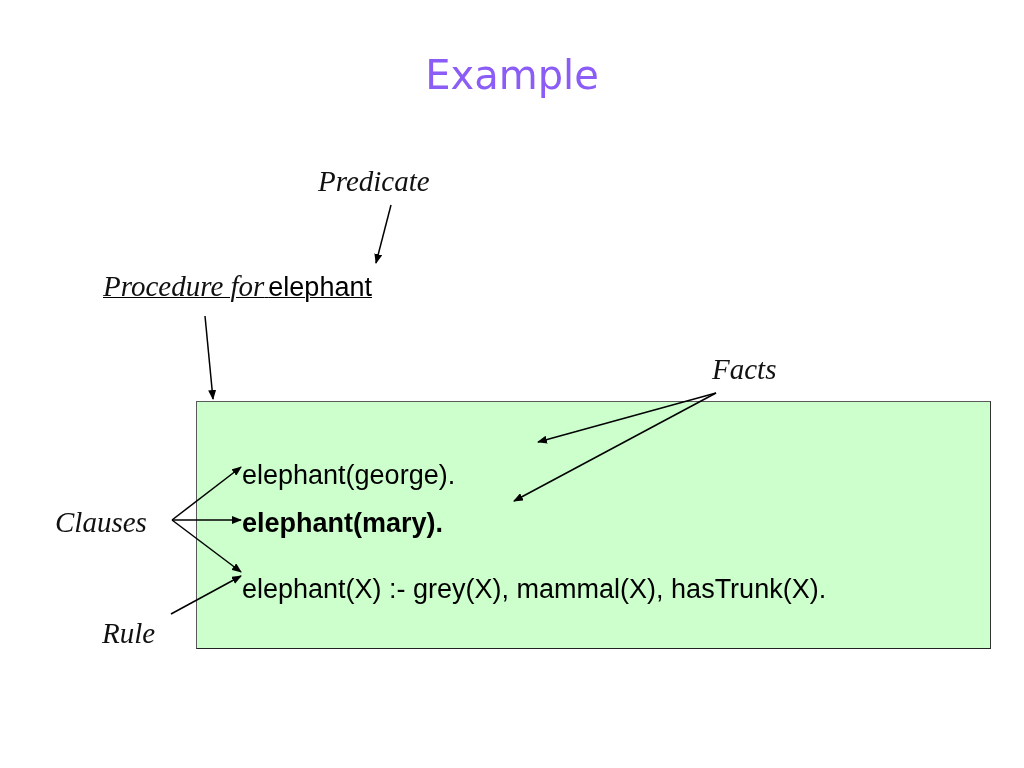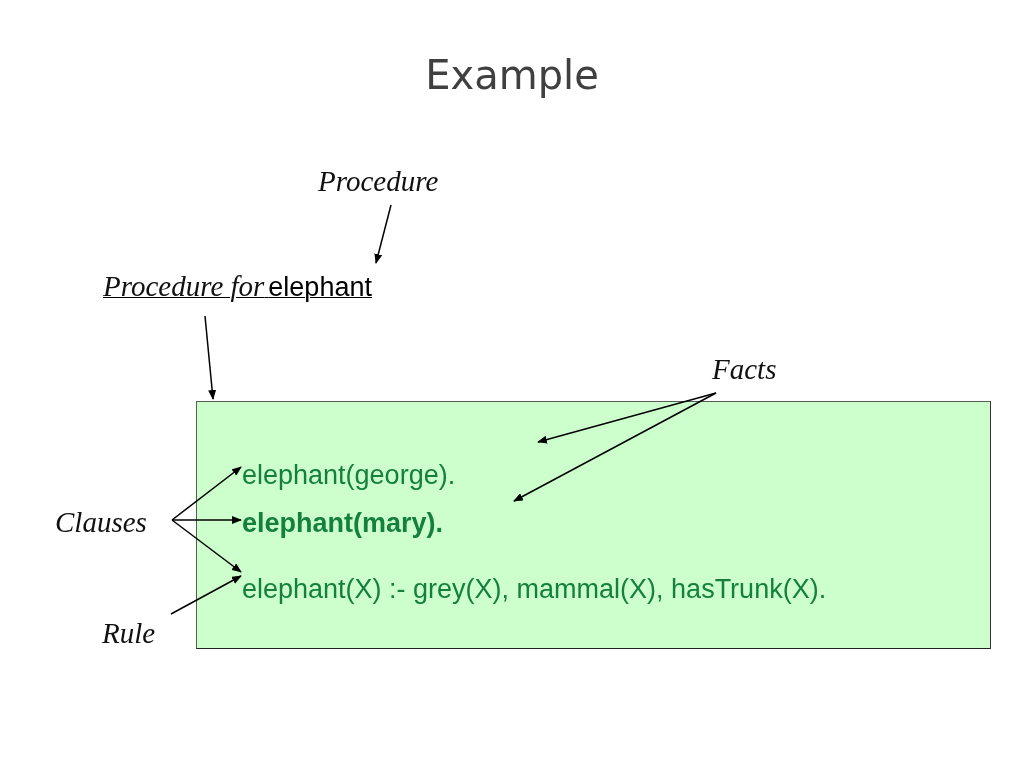--- a/index.html
+++ b/index.html
@@ -3,46 +3,46 @@
   <meta charset="utf-8">
   <style>
     html, body { margin: 0; padding: 0; }
     body {
       width: 1024px; height: 768px; background: #ffffff;
       position: relative; overflow: hidden;
     }
     .abs { position: absolute; white-space: nowrap; }
     .title {
       left: 0; width: 1024px; top: 52px; text-align: center;
-      font-family: "DejaVu Sans", sans-serif; font-size: 40px; color: #404040;
+      font-family: "DejaVu Sans", sans-serif; font-size: 40px; color: #8b5cf6;
     }
     .serif-it {
       font-family: "Liberation Serif", serif; font-style: italic;
       font-size: 29px; color: #111;
     }
     .sans {
       font-family: "Liberation Sans", sans-serif; font-size: 27px; color: #000;
     }
     .box {
       left: 196px; top: 401px; width: 793px; height: 246px;
       background: #ccffcc; border: 1px solid #5a5a5a;
       border-right-color: #333; border-bottom-color: #222;
     }
     .code-line {
-      font-family: "Liberation Sans", sans-serif; font-size: 27px; color: #15803d;
+      font-family: "Liberation Sans", sans-serif; font-size: 27px; color: #000000;
       left: 242px;
     }
     svg.overlay { position: absolute; left: 0; top: 0; }
   </style>
 </head>
 <body>
 
 <div class="abs title">Example</div>
 
-<div class="abs serif-it" style="left:318px; top:165px;">Procedure</div>
+<div class="abs serif-it" style="left:318px; top:165px;">Predicate</div>
 
 <div class="abs" style="left:103px; top:270px;text-decoration:underline;">
   <span class="serif-it">Procedure for</span>
   <span class="sans">elephant</span>
 </div>
 
 <div class="abs serif-it" style="left:712px; top:353px;">Facts</div>
 
 <div class="abs box"></div>
 

